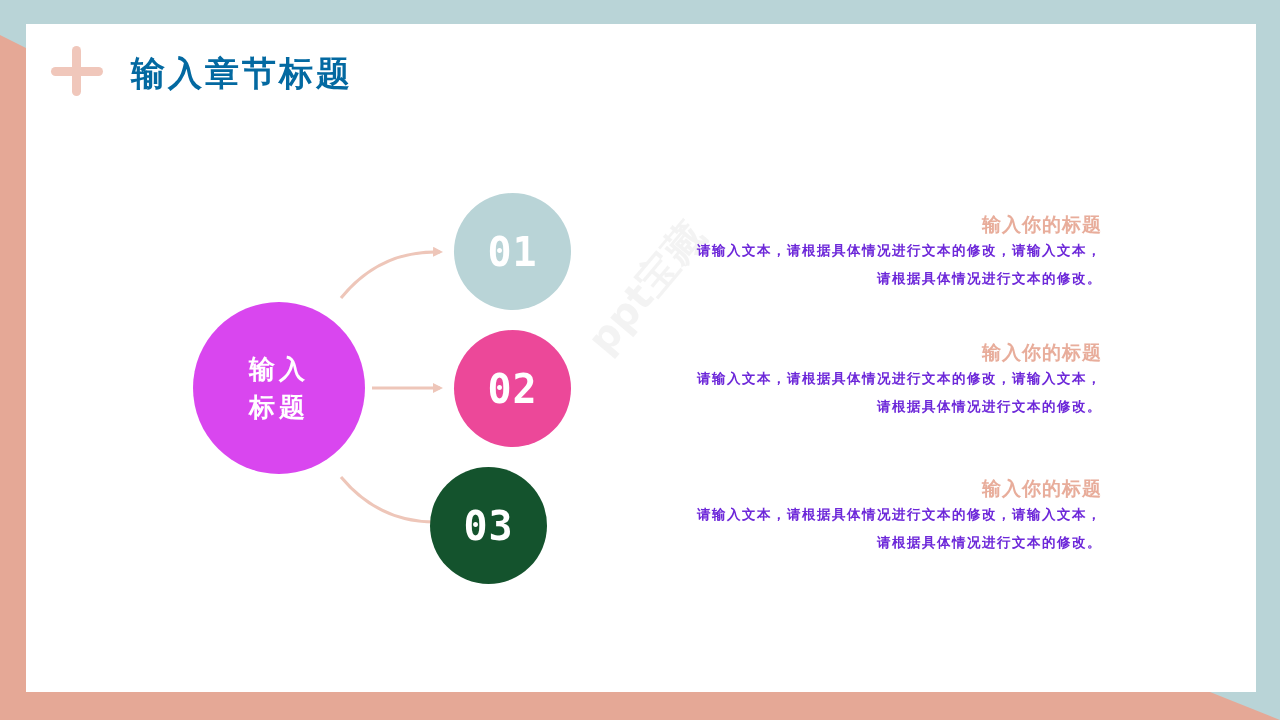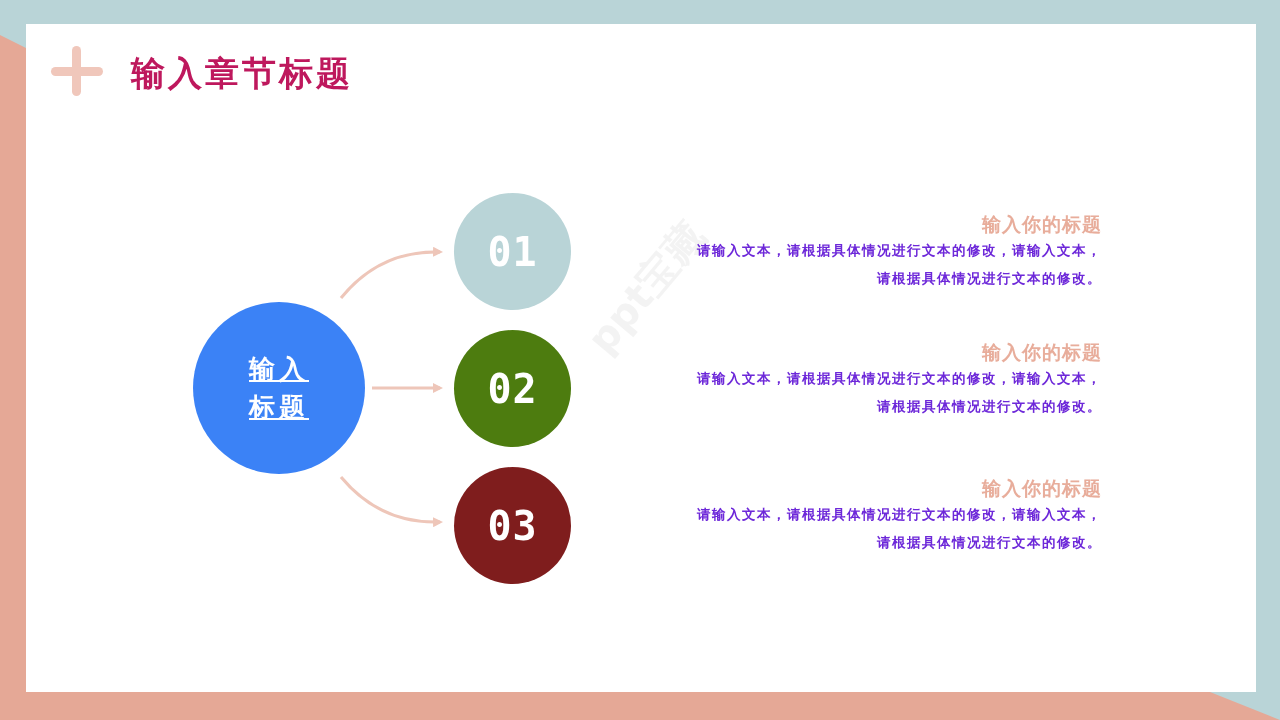--- a/index.html
+++ b/index.html
@@ -15,31 +15,31 @@
     position: absolute; left: 26px; top: 24px; width: 1230px; height: 668px;
     background: #ffffff;
   }
   .plus {
     position: absolute; left: 51px; top: 46px; width: 52px; height: 50px;
   }
   .plus .h { position: absolute; left: 0; top: 21px; width: 52px; height: 9px; background: #f0c7bb; border-radius: 5px; }
   .plus .v { position: absolute; left: 21px; top: 0; width: 9px; height: 50px; background: #f0c7bb; border-radius: 5px; }
   .page-title {
     position: absolute; left: 131px; top: 50px; font-size: 34px; font-weight: bold;
-    color: #be185d; letter-spacing: 3px; line-height: 46px;
+    color: #0369a1; letter-spacing: 3px; line-height: 46px;
   }
   .circle {
     position: absolute; border-radius: 50%; display: flex; align-items: center; justify-content: center;
     color: #ffffff; font-weight: bold; text-align: center;
   }
-  .main-circle { left: 193px; top: 302px; width: 172px; height: 172px; background: #3b82f6; font-size: 26px; line-height: 38px; letter-spacing: 4px; text-decoration: underline; }
+  .main-circle { left: 193px; top: 302px; width: 172px; height: 172px; background: #d946ef; font-size: 26px; line-height: 38px; letter-spacing: 4px; }
   .num-circle { width: 117px; height: 117px; font-size: 40px; letter-spacing: 1px; font-family: "DejaVu Sans Mono", monospace; }
   .c1 { left: 454px; top: 193px; background: #b9d4d7; }
-  .c2 { left: 454px; top: 330px; background: #4d7c0f; text-align: right; }
-  .c3 { left: 454px; top: 467px; background: #7f1d1d; }
+  .c2 { left: 454px; top: 330px; background: #ec4899; text-align: right; }
+  .c3 { left: 430px; top: 467px; background: #14532d; }
   .arrows { position: absolute; left: 0; top: 0; width: 1280px; height: 720px; pointer-events: none; }
   .item { position: absolute; left: 662px; width: 440px; text-align: right; }
   .item .title { font-size: 19px; font-weight: bold; color: #e8ad9b; line-height: 24px; letter-spacing: 1px; }
   .item .desc { margin-top: 0; font-size: 13.5px; font-weight: bold; color: #6d28d9; line-height: 28px; letter-spacing: 1.5px; }
   .i1 { top: 212px; }
   .i2 { top: 340px; }
   .i3 { top: 476px; }
   .watermark {
     position: absolute; left: 575px; top: 330px; transform: rotate(-50deg); transform-origin: left top;
     font-size: 40px; color: rgba(220,220,220,0.35); font-weight: bold; white-space: nowrap;

